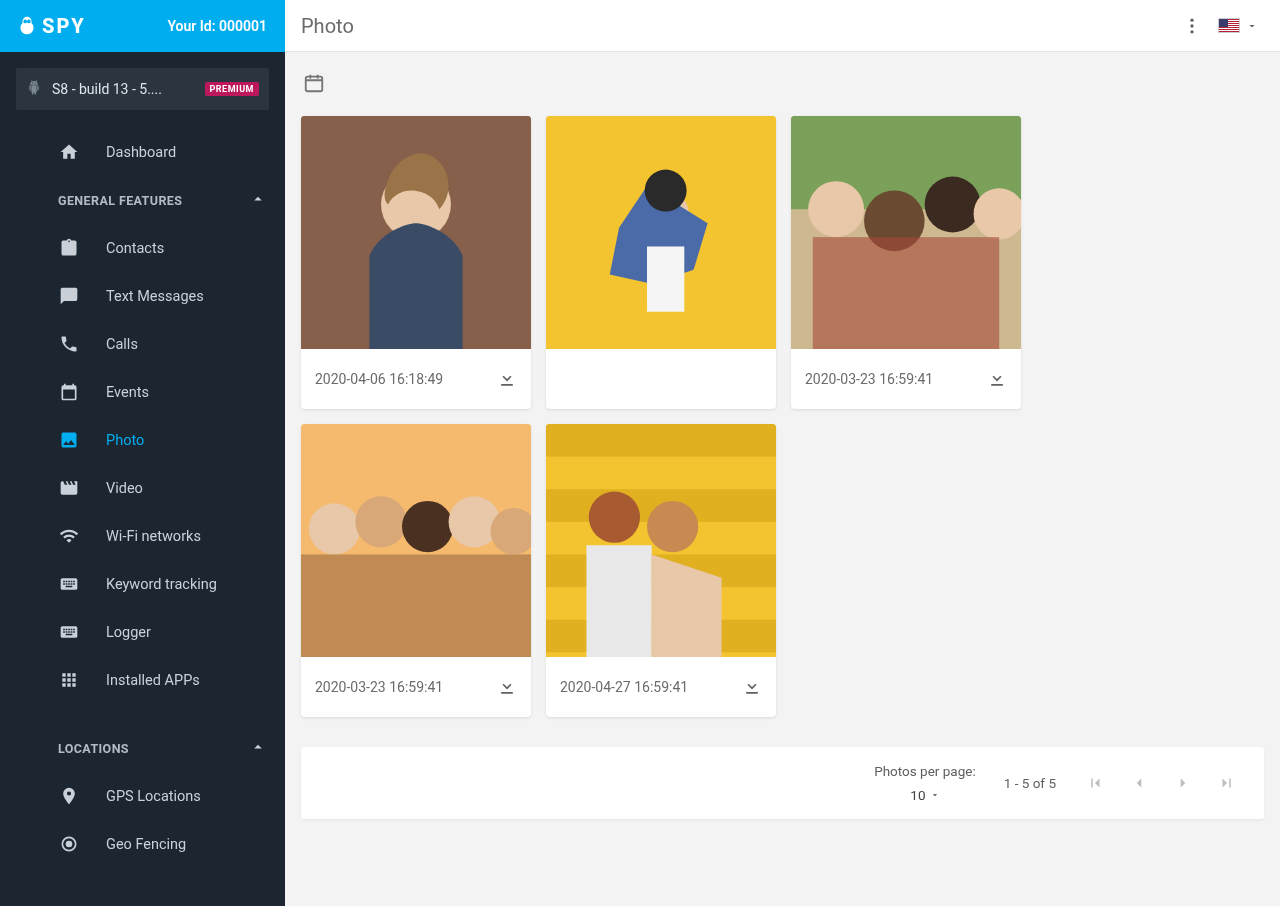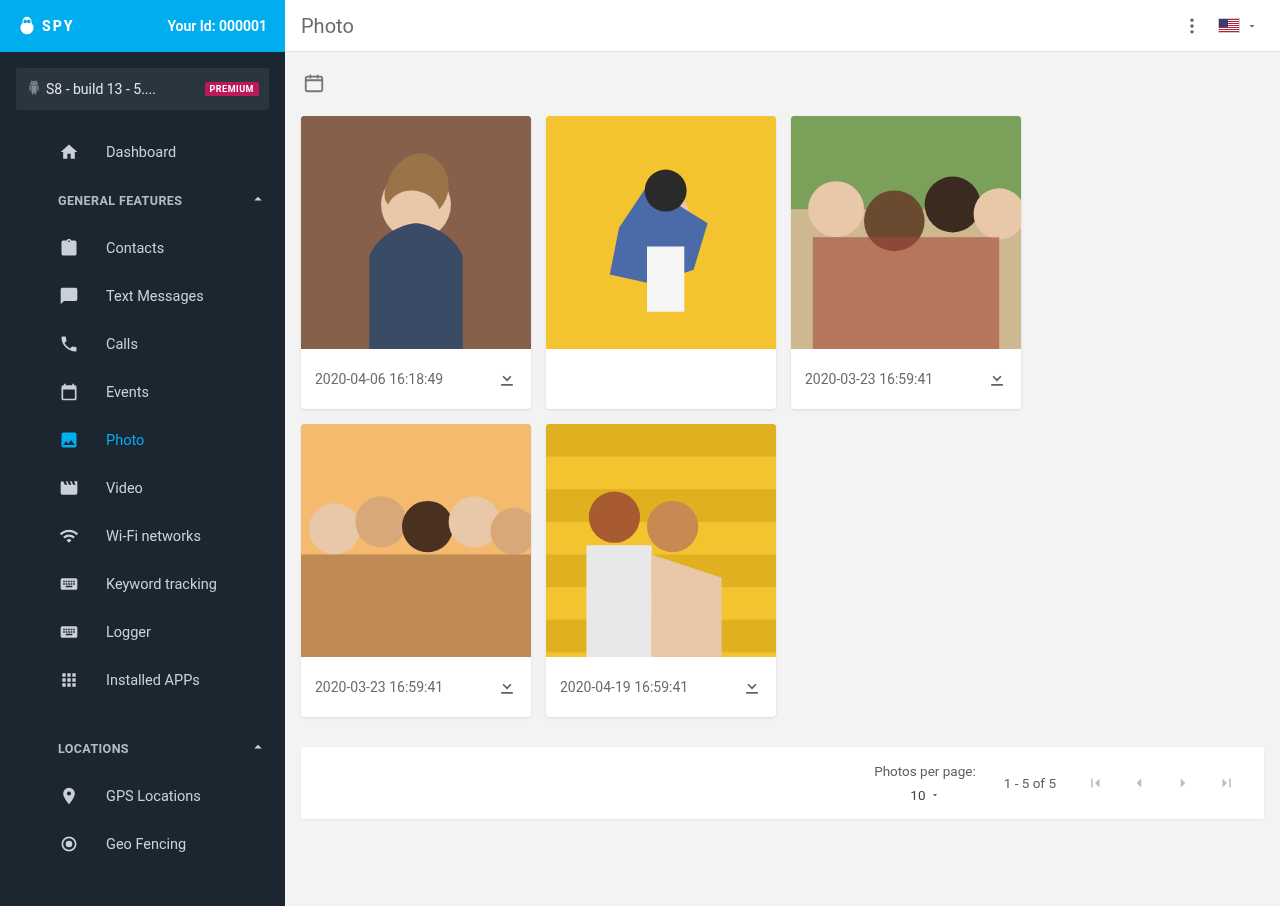--- a/index.html
+++ b/index.html
@@ -29,37 +29,37 @@
     display: flex;
     align-items: center;
     padding: 0 18px 0 16px;
     color: #ffffff;
   }
   .brand {
     display: flex;
     align-items: center;
     font-weight: 800;
     letter-spacing: 2px;
-    font-size: 14px;
+    font-size: 20px;
   }
   .brand svg { margin-right: 4px; }
   .your-id {
     margin-left: auto;
     font-size: 14px;
     font-weight: 600;
   }
   .device-box {
     margin: 16px 16px 18px 16px;
     background: #2b3540;
     height: 42px;
     border-radius: 2px;
     display: flex;
     align-items: center;
     padding: 0 10px;
-    gap: 4px;
+    gap: 10px;
     font-size: 14px;
   }
   .device-box .android-icon { color: #7c8893; flex-shrink:0; }
   .device-box .dev-label { color:#e0e5ea; white-space: nowrap; overflow: hidden; text-overflow: ellipsis; }
   .badge-premium {
     background: #be185d;
     color: #fff;
     font-size: 9px;
     font-weight: 700;
     letter-spacing: 0.5px;
@@ -481,21 +481,21 @@
               <rect y="28" width="100" height="14" fill="#e0b020"></rect>
               <rect y="56" width="100" height="14" fill="#e0b020"></rect>
               <rect y="84" width="100" height="14" fill="#e0b020"></rect>
               <circle cx="30" cy="40" r="11" fill="#a85a30"></circle>
               <circle cx="55" cy="44" r="11" fill="#c88a50"></circle>
               <path d="M18 52h28v48H18z" fill="#e8e8e8"></path>
               <path d="M46 56l30 10v34H46z" fill="#e8c8a8"></path>
             </svg>
         </div>
         <div class="card-footer">
-          <span class="ts">2020-04-19 16:59:41</span>
+          <span class="ts">2020-04-27 16:59:41</span>
           <span class="dl"><svg viewBox="0 0 24 24" width="20" height="20" fill="currentColor">
                 <path d="M19 18H5v2h14zM12 2v10l-4-4-1.4 1.4L12 15l5.4-5.6L16 8l-4 4V2z"></path>
               </svg></span>
         </div>
       </div>
 
     </div>
 
     <div class="pager">
       <div class="ppp">

